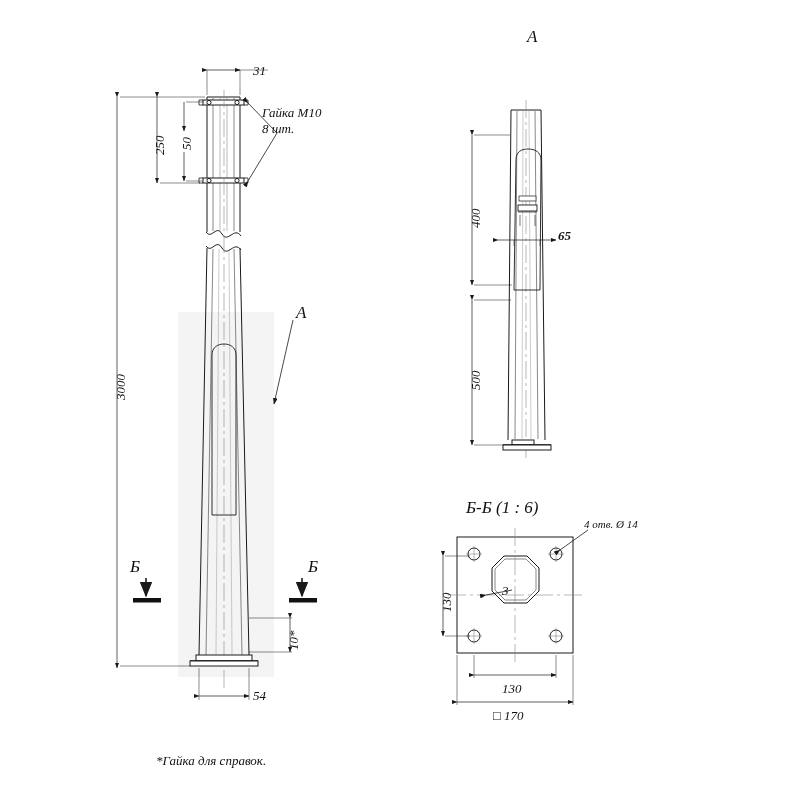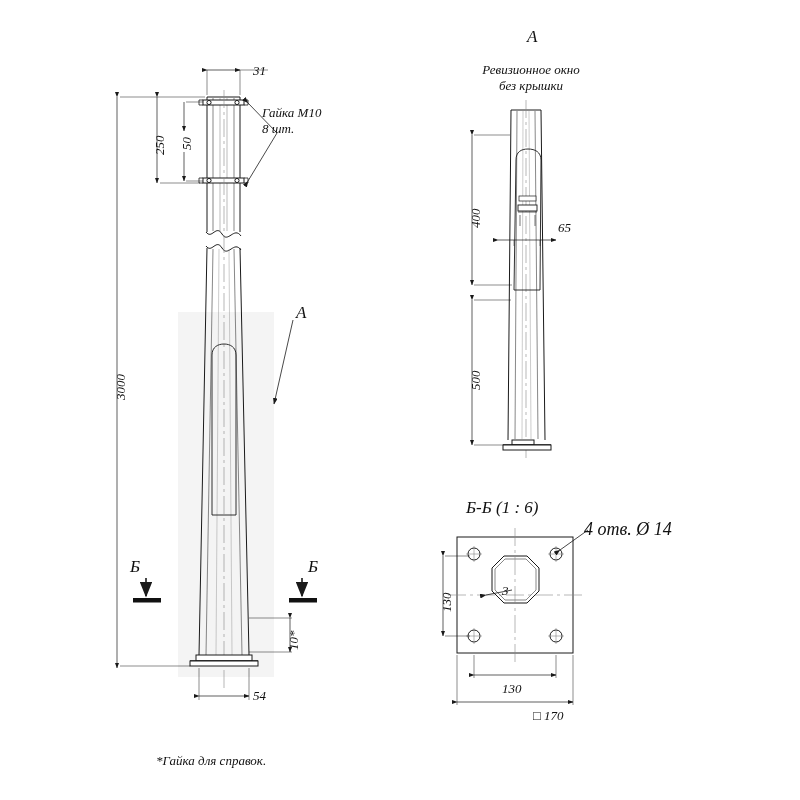--- a/index.html
+++ b/index.html
@@ -17,21 +17,21 @@
   .lbl {
     position: absolute;
     font-family: "Liberation Serif", serif;
     font-style: italic;
     font-size: 13px;
     color: #111;
     white-space: pre;
     line-height: 1.25;
   }
   .lbl.big { font-size: 17px; }
-  .lbl.med { font-size: 18px; }
+  .lbl.med { font-size: 11px; }
   .lbl.rot { transform: rotate(-90deg); transform-origin: left top; }
   .lbl.center { text-align: center; }
 </style>
 </head>
 <body>
 
 <div id="canvas">
 
   <svg class="draw" viewBox="0 0 800 800">
     <defs>
@@ -230,30 +230,28 @@
 
   <div class="lbl big" style="left:296px; top:302px;">А</div>
 
   <div class="lbl big" style="left:130px; top:556px;">Б</div>
   <div class="lbl big" style="left:308px; top:556px;">Б</div>
 
   <div class="lbl rot" style="left:286px; top:650px;">10*</div>
   <div class="lbl" style="left:253px; top:688px;">54</div>
 
   <div class="lbl big" style="left:527px; top:26px;">А</div>
-  <div class="lbl center" style="left:466px; top:62px; width:130px; white-space:pre-line;">Ревизионное окно
-без крышки</div>
 
   <div class="lbl rot" style="left:468px; top:228px;">400</div>
   <div class="lbl rot" style="left:468px; top:390px;">500</div>
-  <div class="lbl" style="left:558px; top:220px;">65</div>
+  <div class="lbl" style="left:558px; top:228px;font-weight:bold;">65</div>
 
   <div class="lbl big" style="left:466px; top:497px;">Б-Б (1 : 6)</div>
   <div class="lbl med" style="left:584px; top:518px;">4 отв. Ø 14</div>
 
   <div class="lbl rot" style="left:439px; top:612px;">130</div>
   <div class="lbl" style="left:502px; top:583px;">3</div>
   <div class="lbl" style="left:502px; top:681px;">130</div>
-  <div class="lbl" style="left:493px; top:708px;margin-left:40px;">□ 170</div>
+  <div class="lbl" style="left:493px; top:708px;">□ 170</div>
 
   <div class="lbl" style="left:156px; top:753px;">*Гайка для справок.</div>
 
 </div>
 
 </body></html>

